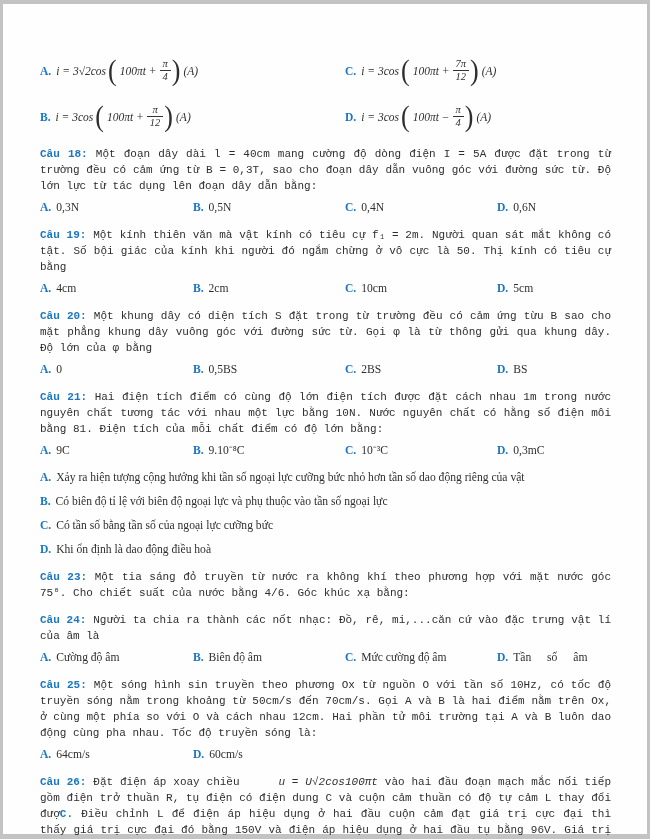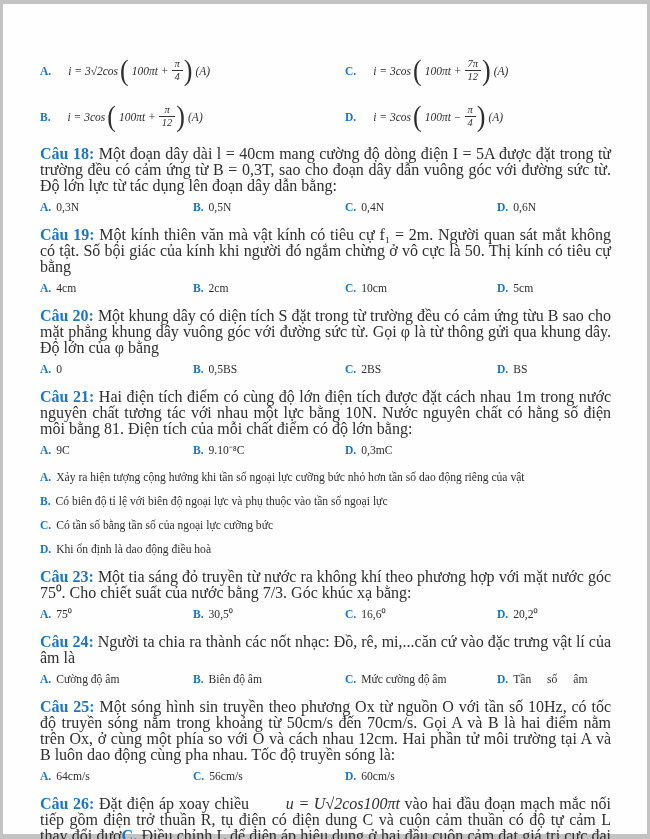--- a/index.html
+++ b/index.html
@@ -21,36 +21,36 @@
   .formula-row{
     display:grid;grid-template-columns:305px 1fr;
     align-items:center;margin-bottom:13px;height:33px;
   }
   .formula{
     display:flex;align-items:center;
     font-style:italic;font-size:11.5px;white-space:nowrap;
   }
   .opt-letter{color:#1b76c3;font-weight:bold;font-style:normal;}
   .formula .opt-letter{margin-right:5px;}
-  .f-lhs{margin-right:1px;margin-left:12px;}
+  .f-lhs{margin-right:1px;}
   .paren{
     font-size:26px;line-height:1;font-style:normal;
     transform:scaleY(1.12);margin:0 1px;
   }
   .f-arg{margin:0 3px 0 2px;}
   .frac{
     display:inline-flex;flex-direction:column;align-items:center;
     line-height:1.15;font-size:10.5px;
   }
   .frac .num{padding:0 2px;}
   .frac .den{border-top:1px solid #333;padding:0 3px;}
   .f-unit{margin-left:2px;}
   
   .qblock{margin-top:11px;}
-  .question{font-size:16px;line-height:16px;text-align:justify;}
+  .question{font-size:11px;line-height:16px;text-align:justify;font-family:Liberation Mono, monospace;}
   .qlabel{color:#1b76c3;font-weight:bold;}
   .seg-italic{font-style:italic;padding-left:32px;}
   .seg-blue{color:#1b76c3;font-weight:bold;}
   .options-row{
     display:grid;grid-template-columns:153px 152px 152px 1fr;
     margin-top:6px;
   }
   .options-list{margin-top:3px;}
   .options-list .option{margin:8px 0;}
   .option{font-size:11.6px;line-height:16px;color:#2e2e2e;}
@@ -141,54 +141,48 @@
           <div class="option"><span class="opt-letter">B.</span> <span>0,5BS</span></div>
           <div class="option"><span class="opt-letter">C.</span> <span>2BS</span></div>
           <div class="option"><span class="opt-letter">D.</span> <span>BS</span></div>
         </div>
       </div>
       <div class="qblock">
         <div class="question"><span class="qlabel">Câu 21:</span> <span>Hai điện tích điểm có cùng độ lớn điện tích được đặt cách nhau 1m trong nước nguyên chất tương tác với nhau một lực bằng 10N. Nước nguyên chất có hằng số điện môi bằng 81. Điện tích của mỗi chất điểm có độ lớn bằng:</span></div>
         <div class="options-row">
           <div class="option"><span class="opt-letter">A.</span> <span>9C</span></div>
           <div class="option"><span class="opt-letter">B.</span> <span>9.10⁻⁸C</span></div>
+          <div class="option"><span class="opt-letter">C.</span> <span>10⁻³C</span></div>
           <div class="option"><span class="opt-letter">D.</span> <span>0,3mC</span></div>
         </div>
       </div>
       <div class="qblock">
         <div class="options-list">
           <div class="option"><span class="opt-letter">A.</span> <span>Xảy ra hiện tượng cộng hưởng khi tần số ngoại lực cưỡng bức nhỏ hơn tần số dao động riêng của vật</span></div>
           <div class="option"><span class="opt-letter">B.</span> <span>Có biên độ tỉ lệ với biên độ ngoại lực và phụ thuộc vào tần số ngoại lực</span></div>
           <div class="option"><span class="opt-letter">C.</span> <span>Có tần số bằng tần số của ngoại lực cưỡng bức</span></div>
           <div class="option"><span class="opt-letter">D.</span> <span>Khi ổn định là dao động điều hoà</span></div>
         </div>
       </div>
       <div class="qblock">
-        <div class="question"><span class="qlabel">Câu 23:</span> <span>Một tia sáng đỏ truyền từ nước ra không khí theo phương hợp với mặt nước góc 75⁰. Cho chiết suất của nước bằng 7/3. Góc khúc xạ bằng:</span></div>
-        <div class="options-row">
-          <div class="option"><span class="opt-letter">A.</span> <span>75⁰</span></div>
-          <div class="option"><span class="opt-letter">B.</span> <span>30,5⁰</span></div>
-          <div class="option"><span class="opt-letter">C.</span> <span>16,6⁰</span></div>
-          <div class="option"><span class="opt-letter">D.</span> <span>20,2⁰</span></div>
-        </div>
+        <div class="question"><span class="qlabel">Câu 23:</span> <span>Một tia sáng đỏ truyền từ nước ra không khí theo phương hợp với mặt nước góc 75⁰. Cho chiết suất của nước bằng 4/6. Góc khúc xạ bằng:</span></div>
       </div>
       <div class="qblock">
         <div class="question"><span class="qlabel">Câu 24:</span> <span>Người ta chia ra thành các nốt nhạc: Đồ, rê, mi,...căn cứ vào đặc trưng vật lí của âm là</span></div>
         <div class="options-row">
           <div class="option"><span class="opt-letter">A.</span> <span>Cường độ âm</span></div>
           <div class="option"><span class="opt-letter">B.</span> <span>Biên độ âm</span></div>
           <div class="option"><span class="opt-letter">C.</span> <span>Mức cường độ âm</span></div>
           <div class="option"><span class="opt-letter">D.</span> <span class="wide">Tần số âm</span></div>
         </div>
       </div>
       <div class="qblock">
         <div class="question"><span class="qlabel">Câu 25:</span> <span>Một sóng hình sin truyền theo phương Ox từ nguồn O với tần số 10Hz, có tốc độ truyền sóng nằm trong khoảng từ 50cm/s đến 70cm/s. Gọi A và B là hai điểm nằm trên Ox, ở cùng một phía so với O và cách nhau 12cm. Hai phần tử môi trường tại A và B luôn dao động cùng pha nhau. Tốc độ truyền sóng là:</span></div>
         <div class="options-row">
           <div class="option"><span class="opt-letter">A.</span> <span>64cm/s</span></div>
-          <div class="option"><span class="opt-letter">C.</span> <span>56cm/s</span></div>
           <div class="option"><span class="opt-letter">D.</span> <span>60cm/s</span></div>
         </div>
       </div>
       <div class="qblock">
         <div class="question"><span class="qlabel">Câu 26:</span> <span>Đặt điện áp xoay chiều </span><span class="seg-italic">u = U√2cos100πt</span><span> vào hai đầu đoạn mạch mắc nối tiếp gồm điện trở thuần R, tụ điện có điện dung C và cuộn cảm thuần có độ tự cảm L thay đổi đượ</span><span class="seg-blue">C.</span><span> Điều chỉnh L để điện áp hiệu dụng ở hai đầu cuộn cảm đạt giá trị cực đại thì thấy giá trị cực đại đó bằng 150V và điện áp hiệu dụng ở hai đầu tụ bằng 96V. Giá trị của U là</span></div>
         <div class="options-row">
           <div class="option"><span class="opt-letter">A.</span> <span>90V</span></div>
           <div class="option"><span class="opt-letter">B.</span> <span>48V</span></div>
           <div class="option"><span class="opt-letter">C.</span> <span>136V</span></div>
           <div class="option"><span class="opt-letter">D.</span> <span>80V</span></div>

